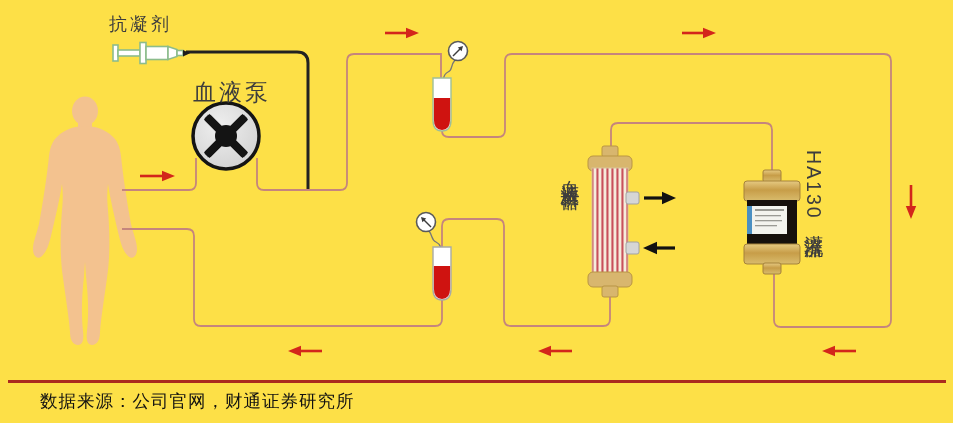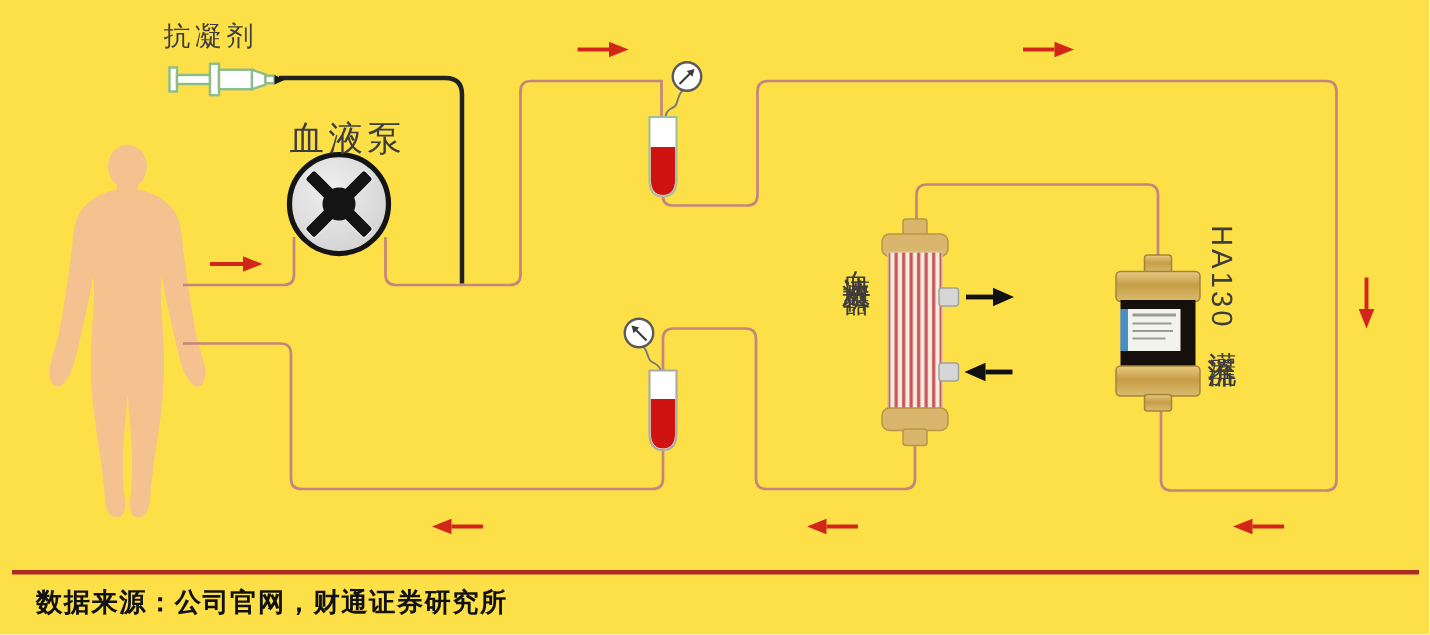--- a/index.html
+++ b/index.html
@@ -35,21 +35,21 @@
   .label{position:absolute;color:var(--label-text,#3d3d3d);}
   .lbl-anticoagulant{left:109px;top:12px;font-size:18px;letter-spacing:3px;}
   .lbl-pump{left:193px;top:77px;font-size:23px;letter-spacing:3px;}
   .vtext{writing-mode:vertical-rl;text-orientation:mixed;}
   .lbl-dialyzer{left:557px;top:165px;font-size:19px;letter-spacing:3px;height:115px;}
   .lbl-perfusor{left:801px;top:150px;font-size:19.5px;letter-spacing:2px;height:145px;}
 
   
   .footer-rule{position:absolute;left:8px;top:380px;width:938px;height:2.5px;
                background:var(--separator-red,#ab2b1e);}
-  .source{position:absolute;left:24px;top:389px;font-size:17.5px;font-weight:bold;
+  .source{position:absolute;left:40px;top:389px;font-size:17.5px;font-weight:normal;
           color:#111;font-family:"Liberation Serif", serif;letter-spacing:1px;}
 </style>
 </head>
 <body>
 
 <div class="stage">
 
   <svg class="art" width="953" height="423" viewBox="0 0 953 423">
     <defs>
       <radialGradient id="pumpGrad" cx="40%" cy="35%" r="75%">

